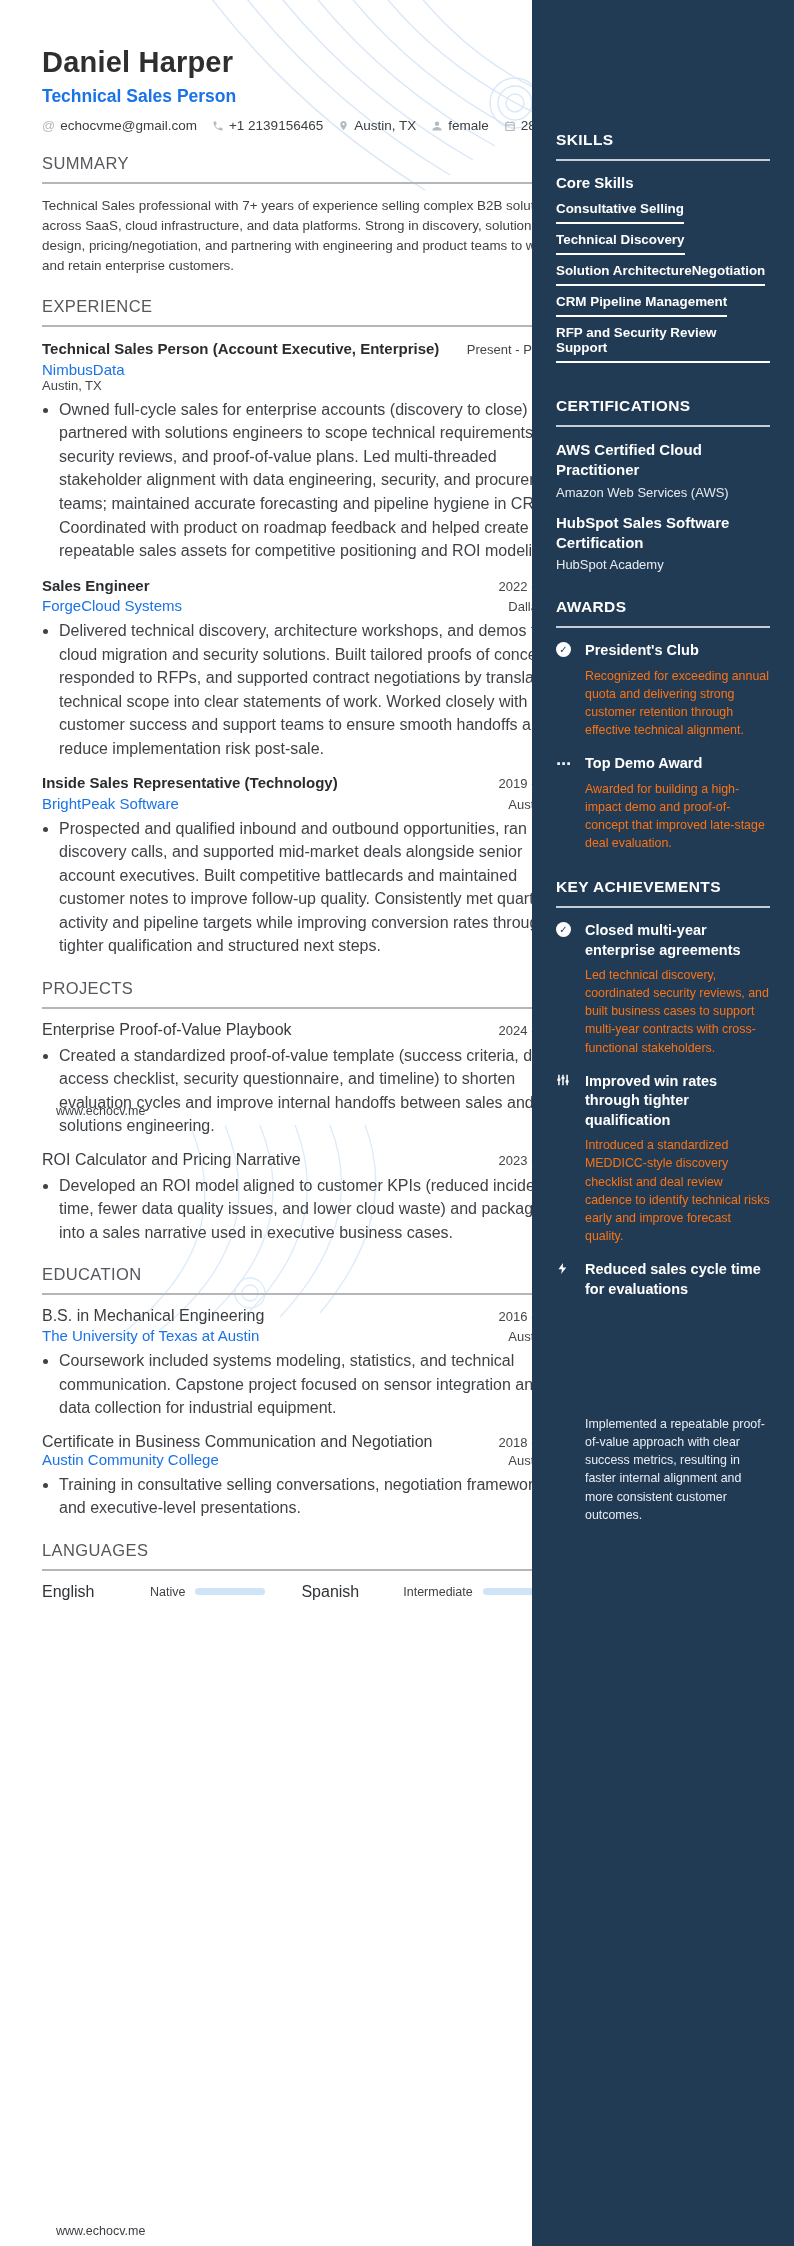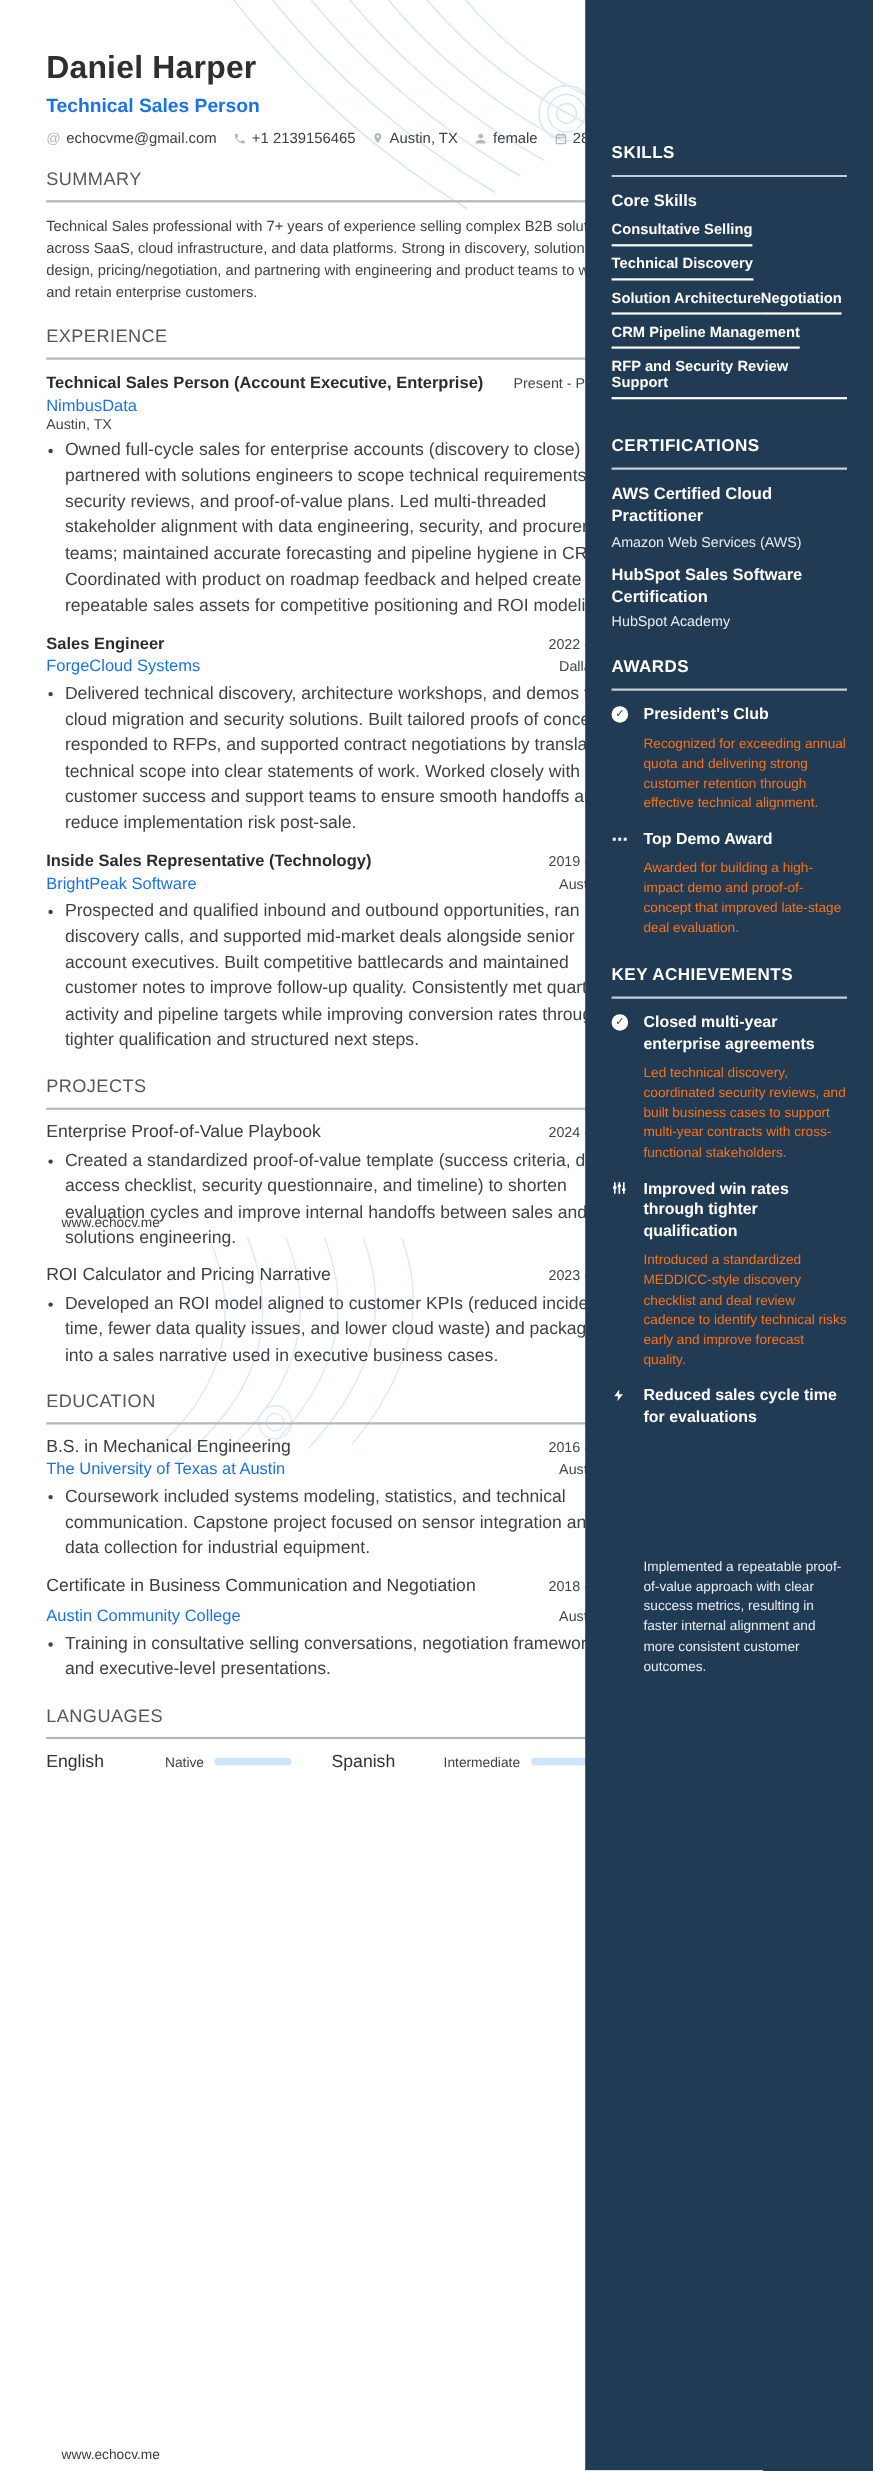--- a/index.html
+++ b/index.html
@@ -227,21 +227,21 @@
       <ul class="bullets">
           <li>Coursework included systems modeling, statistics, and technical communication. Capstone project focused on sensor integration and data collection for industrial equipment.</li>
         </ul>
     </div>
 
     <div class="entry">
       <div class="row">
         <span class="e-title-plain">Certificate in Business Communication and Negotiation</span>
         <span class="e-dates">2018 - 2018</span>
       </div>
-      <div class="row" style="margin-top:10px;">
+      <div class="row" style="margin-top:0;">
         <span class="e-company">Austin Community College</span>
         <span class="e-loc">Austin, TX</span>
       </div>
       <ul class="bullets">
           <li>Training in consultative selling conversations, negotiation frameworks, and executive-level presentations.</li>
         </ul>
     </div>
 
     <div class="sec-h">LANGUAGES</div>
     <div class="lang-row">

